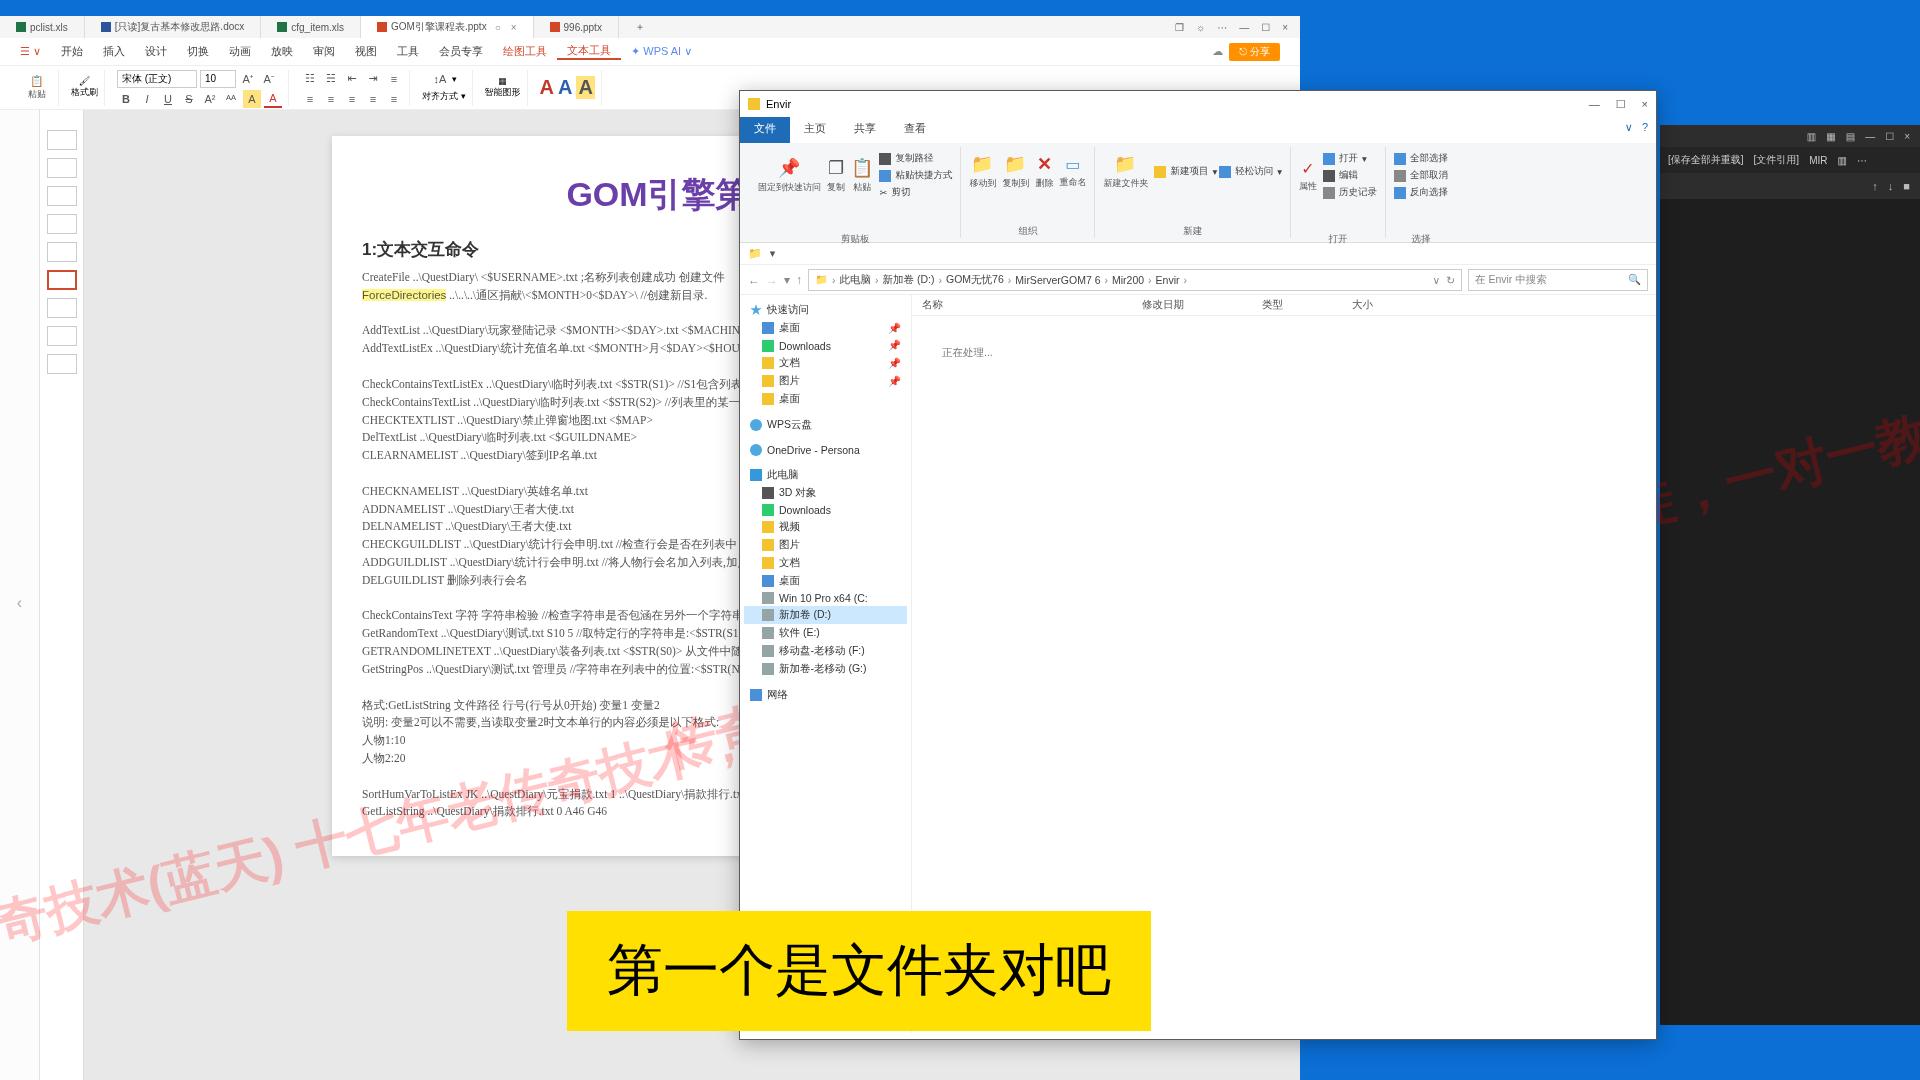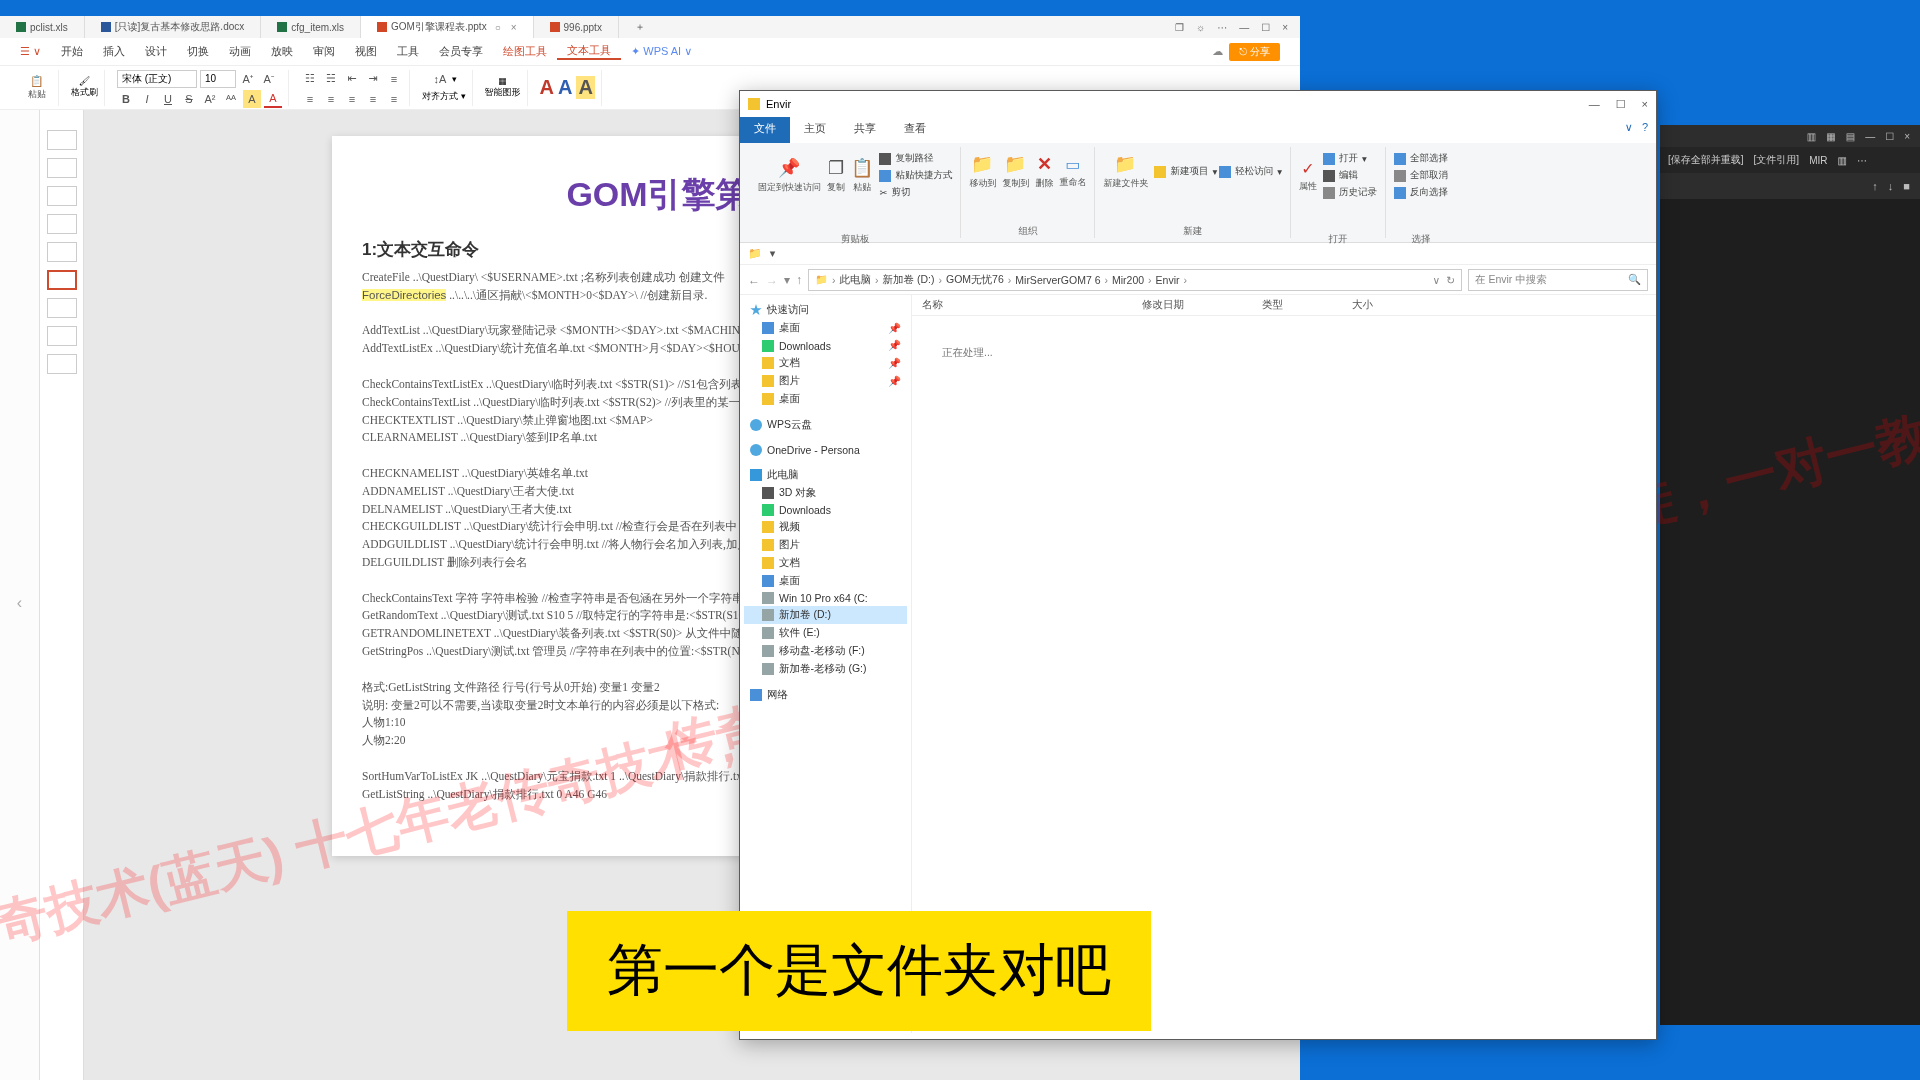--- a/index.html
+++ b/index.html
@@ -247,20 +247,21 @@
         <div id="slide-lines">
             <div class="code-line">CreateFile ..\QuestDiary\ &lt;$USERNAME&gt;.txt ;名称列表创建成功 创建文件</div>
             <div class="code-line"><span class="hl">ForceDirectories</span> ..\..\..\通区捐献\&lt;$MONTH&gt;0&lt;$DAY&gt;\           //创建新目录.</div>
             <div class="code-line">&nbsp;</div>
             <div class="code-line">AddTextList ..\QuestDiary\玩家登陆记录 &lt;$MONTH&gt;&lt;$DAY&gt;.txt &lt;$MACHINEID&gt;</div>
             <div class="code-line">AddTextListEx ..\QuestDiary\统计充值名单.txt &lt;$MONTH&gt;月&lt;$DAY&gt;&lt;$HOUR&gt;点&lt;$MINUTE&gt;分 0</div>
             <div class="code-line">&nbsp;</div>
             <div class="code-line">CheckContainsTextListEx ..\QuestDiary\临时列表.txt &lt;$STR(S1)&gt;   //S1包含列表里某一行字符</div>
             <div class="code-line">CheckContainsTextList ..\QuestDiary\临时列表.txt &lt;$STR(S2)&gt;     //列表里的某一行字符包含&lt;$STR(S2)&gt;</div>
             <div class="code-line">CHECKTEXTLIST ..\QuestDiary\禁止弹窗地图.txt &lt;$MAP&gt;</div>
+            <div class="code-line">DelTextList ..\QuestDiary\临时列表.txt &lt;$GUILDNAME&gt;</div>
             <div class="code-line">CLEARNAMELIST ..\QuestDiary\签到IP名单.txt</div>
             <div class="code-line">&nbsp;</div>
             <div class="code-line">CHECKNAMELIST ..\QuestDiary\英雄名单.txt</div>
             <div class="code-line">ADDNAMELIST ..\QuestDiary\王者大使.txt</div>
             <div class="code-line">DELNAMELIST ..\QuestDiary\王者大使.txt</div>
             <div class="code-line">CHECKGUILDLIST ..\QuestDiary\统计行会申明.txt     //检查行会是否在列表中</div>
             <div class="code-line">ADDGUILDLIST ..\QuestDiary\统计行会申明.txt     //将人物行会名加入列表,加入人物行会</div>
             <div class="code-line">DELGUILDLIST 删除列表行会名</div>
             <div class="code-line">&nbsp;</div>
             <div class="code-line">CheckContainsText 字符 字符串检验 //检查字符串是否包涵在另外一个字符串中. CheckContainsText &lt;$STR(S34)&gt; 者</div>

